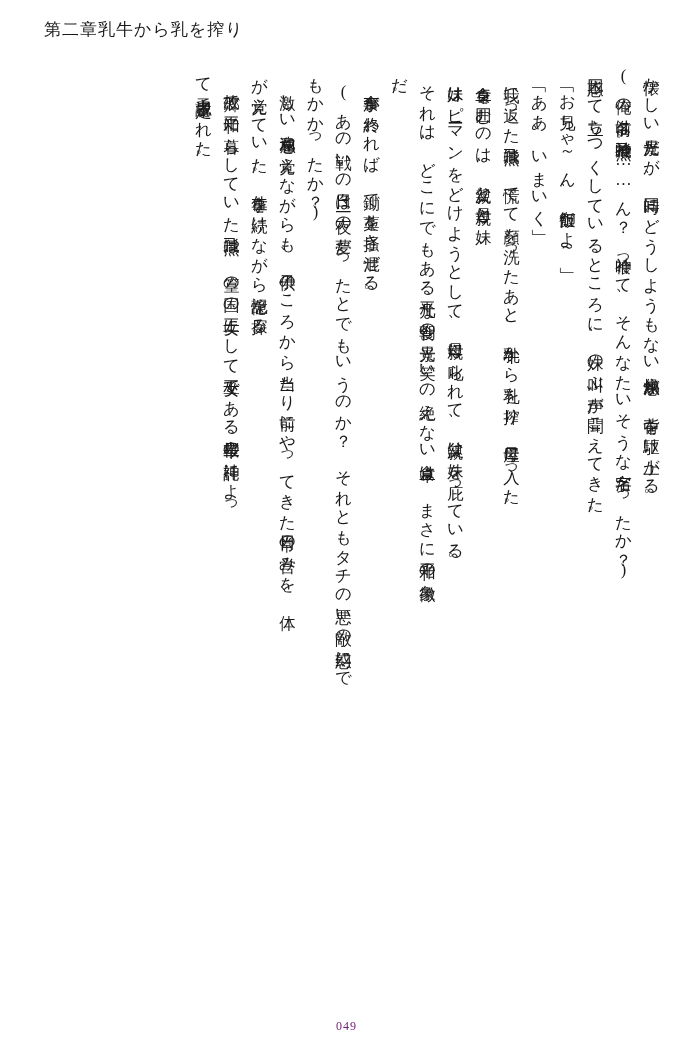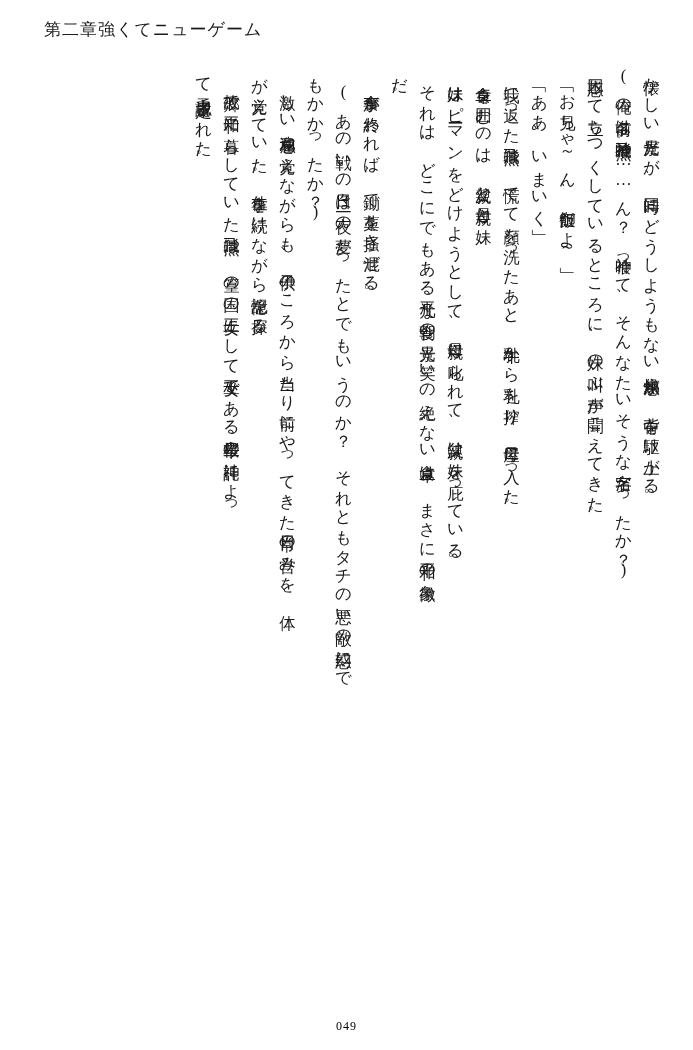--- a/index.html
+++ b/index.html
@@ -68,32 +68,32 @@
     padding-top: 8px;
   }
 
   .page-number {
     position: absolute;
     bottom: 16px;
     left: 0;
     width: 100%;
     text-align: center;
     font-size: 12px;
-    color: #000000;
+    color: #701a75;
     font-family: "Liberation Serif", serif;
     letter-spacing: 1px;
   }
 </style>
 </head>
 <body>
 
 <div id="page">
 
   <div class="chapter-head">
-    <span class="num">第二章</span><span>強くてニューゲーム</span>
+    <span class="num">第二章</span><span>乳牛から乳を搾り</span>
   </div>
 
   <div class="body-area">
     <div class="col">懐かしい光景だが、同時にどうしようもない焦燥感が、背中を駆け上がる。</div>
     <div class="col">(俺の名前は神喰飛燕。……ん？　神喰って、そんなたいそうな名字だったか？)</div>
     <div class="col">困惑して立ちつくしているところに、妹の叫ぶ声が聞こえてきた。</div>
     <div class="col indent">「お兄ちゃ～ん、御飯だよ～」</div>
     <div class="col indent">「ああ、いまいく」</div>
     <div class="col indent2">我に返った飛燕は、慌てて顔を洗ったあと、乳牛から乳を搾り、母屋に入った。</div>
     <div class="col indent2">食卓を囲むのは、父親と母親と妹。</div>

